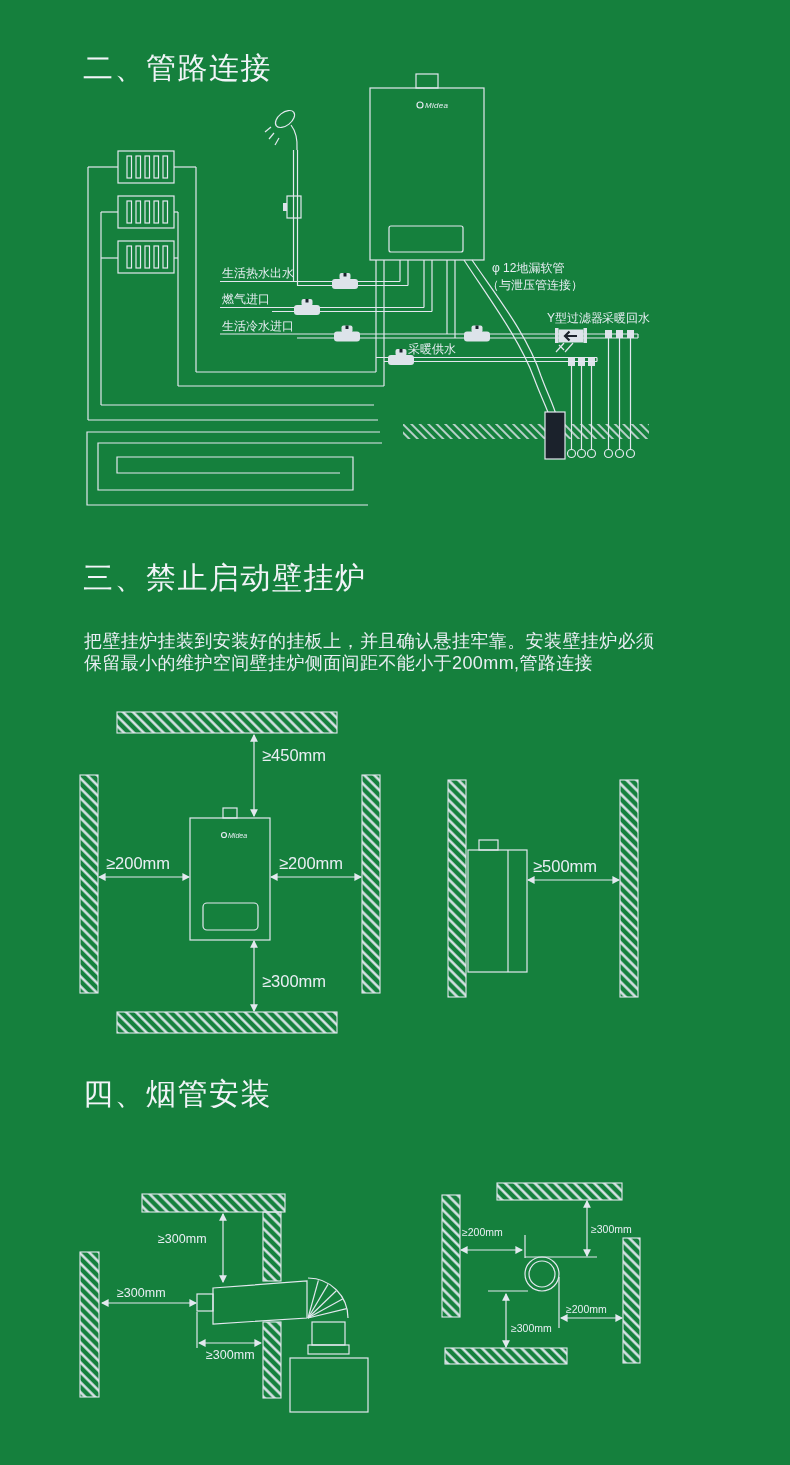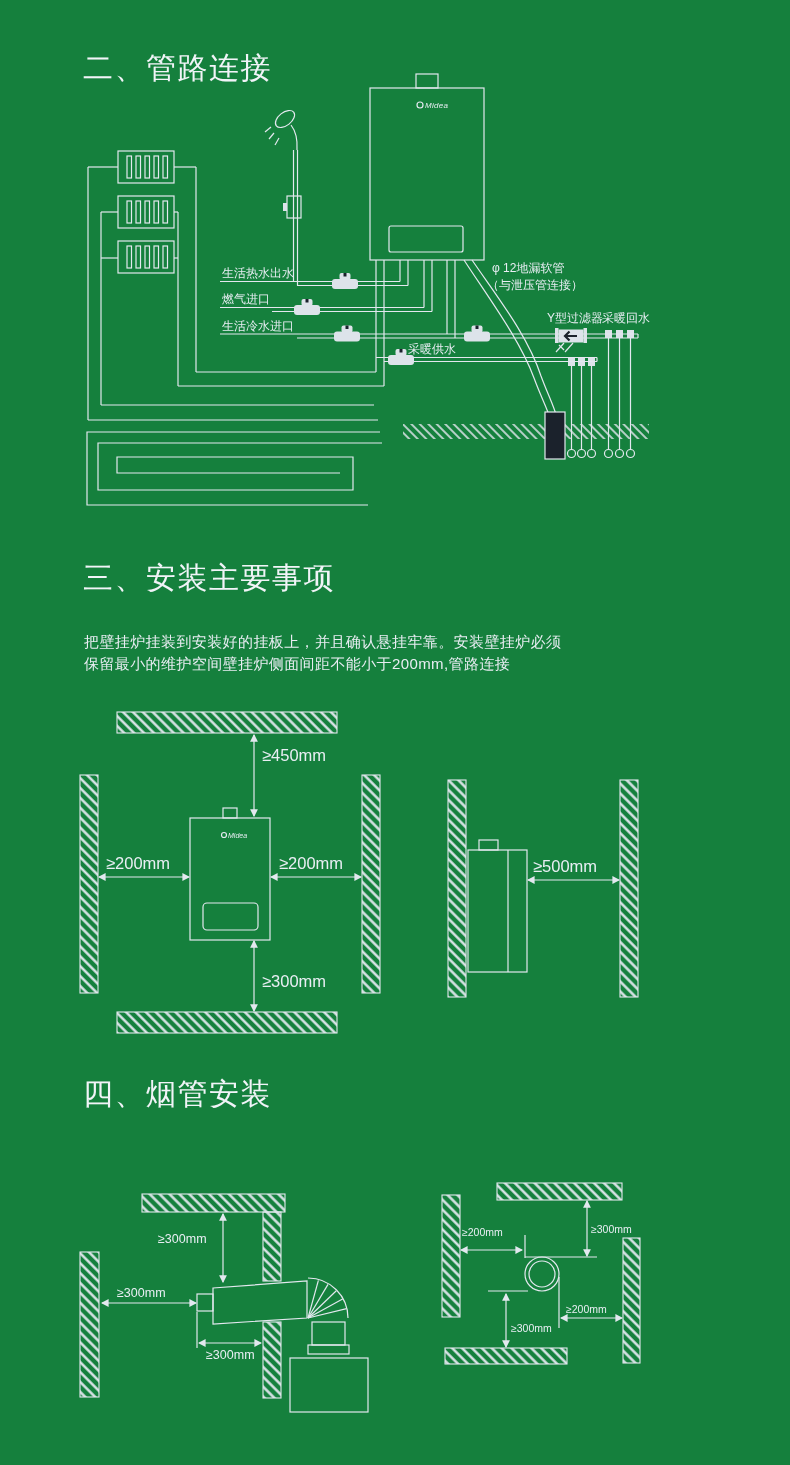--- a/index.html
+++ b/index.html
@@ -6,42 +6,42 @@
   .page{
     position:relative;width:790px;height:1465px;margin:0 auto;
     background:#15803d;overflow:hidden;
     font-family:"Liberation Sans","DejaVu Sans",sans-serif;
   }
   .sec-title{
     position:absolute;left:83px;margin:0;
     font-size:30px;font-weight:500;color:#f1f4f8;letter-spacing:1.5px;
   }
   .body-text{
-    position:absolute;left:84px;font-size:15px;line-height:21.5px;
+    position:absolute;left:84px;font-size:18px;line-height:21.5px;
     color:#e9edf3;letter-spacing:0.4px;white-space:nowrap;
   }
   svg.diagram{position:absolute;left:0;top:0;}
   svg.diagram text{
     fill:#e9eef4;stroke:none;
     font-family:"Liberation Sans","DejaVu Sans",sans-serif;
   }
   .t12{font-size:12px;}
   .t16{font-size:16.5px;}
   .t13{font-size:12.5px;}
   .t10{font-size:10.5px;}
   .brand{font-size:8px;font-style:italic;letter-spacing:.3px;}
   .brand2{font-size:7px;font-style:italic;}
 </style>
 </head>
 <body>
 
 <div class="page">
 
   <h2 class="sec-title" style="top:48px">二、管路连接</h2>
-  <h2 class="sec-title" style="top:558px">三、安装主要事项</h2>
+  <h2 class="sec-title" style="top:558px">三、禁止启动壁挂炉</h2>
   <h2 class="sec-title" style="top:1074px">四、烟管安装</h2>
 
   <div class="body-text" style="top:631px">
     <div>把壁挂炉挂装到安装好的挂板上，并且确认悬挂牢靠。安装壁挂炉必须</div>
     <div>保留最小的维护空间壁挂炉侧面间距不能小于200mm,管路连接</div>
   </div>
 
 
   <svg class="diagram" width="790" height="1465" viewBox="0 0 790 1465">
     <defs>

